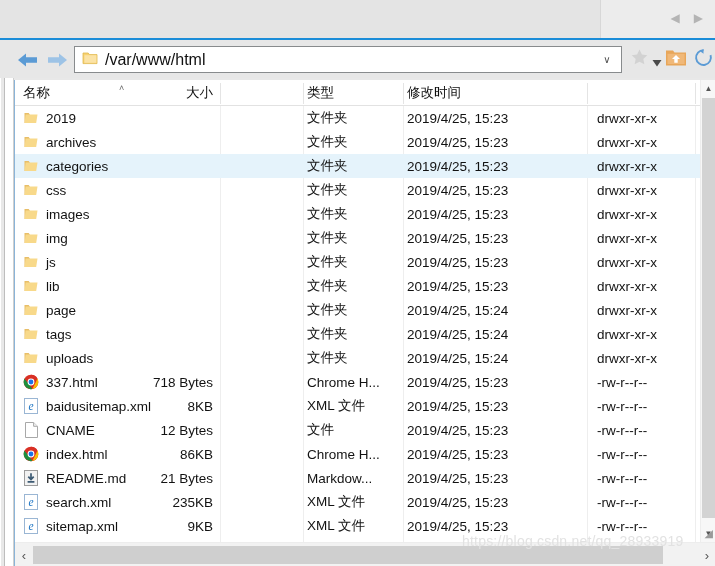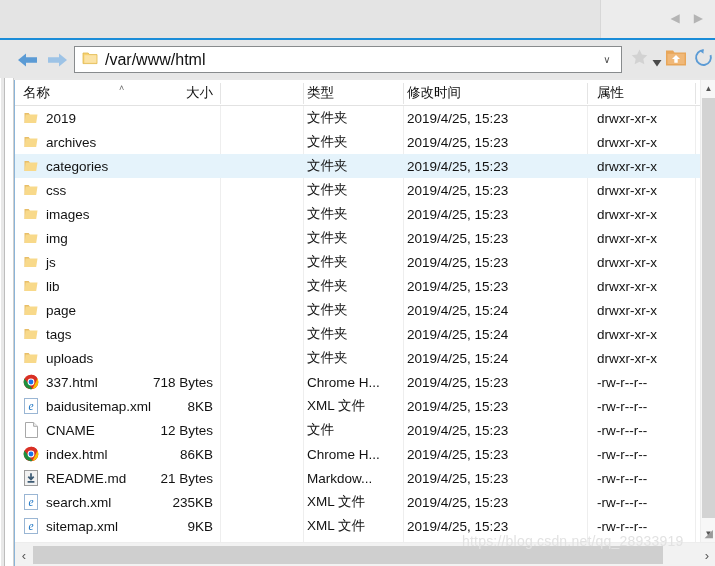--- a/index.html
+++ b/index.html
@@ -381,23 +381,20 @@
       </div>
       <div class="hdr-cell c-size">
         <span>大小</span>
       </div>
       <div class="hdr-cell c-type">
         <span>类型</span>
       </div>
       <div class="hdr-cell c-time">
         <span>修改时间</span>
       </div>
-      <div class="hdr-cell c-attr">
-        <span>属性</span>
-      </div>
       <div class="hdr-cell c-own">
         <span>所</span>
       </div>
       <div class="hdr-sep" style="left:205px"></div>
       <div class="hdr-sep" style="left:288px"></div>
       <div class="hdr-sep" style="left:388px"></div>
       <div class="hdr-sep" style="left:572px"></div>
       <div class="hdr-sep" style="left:680px"></div>
     </div>
 

